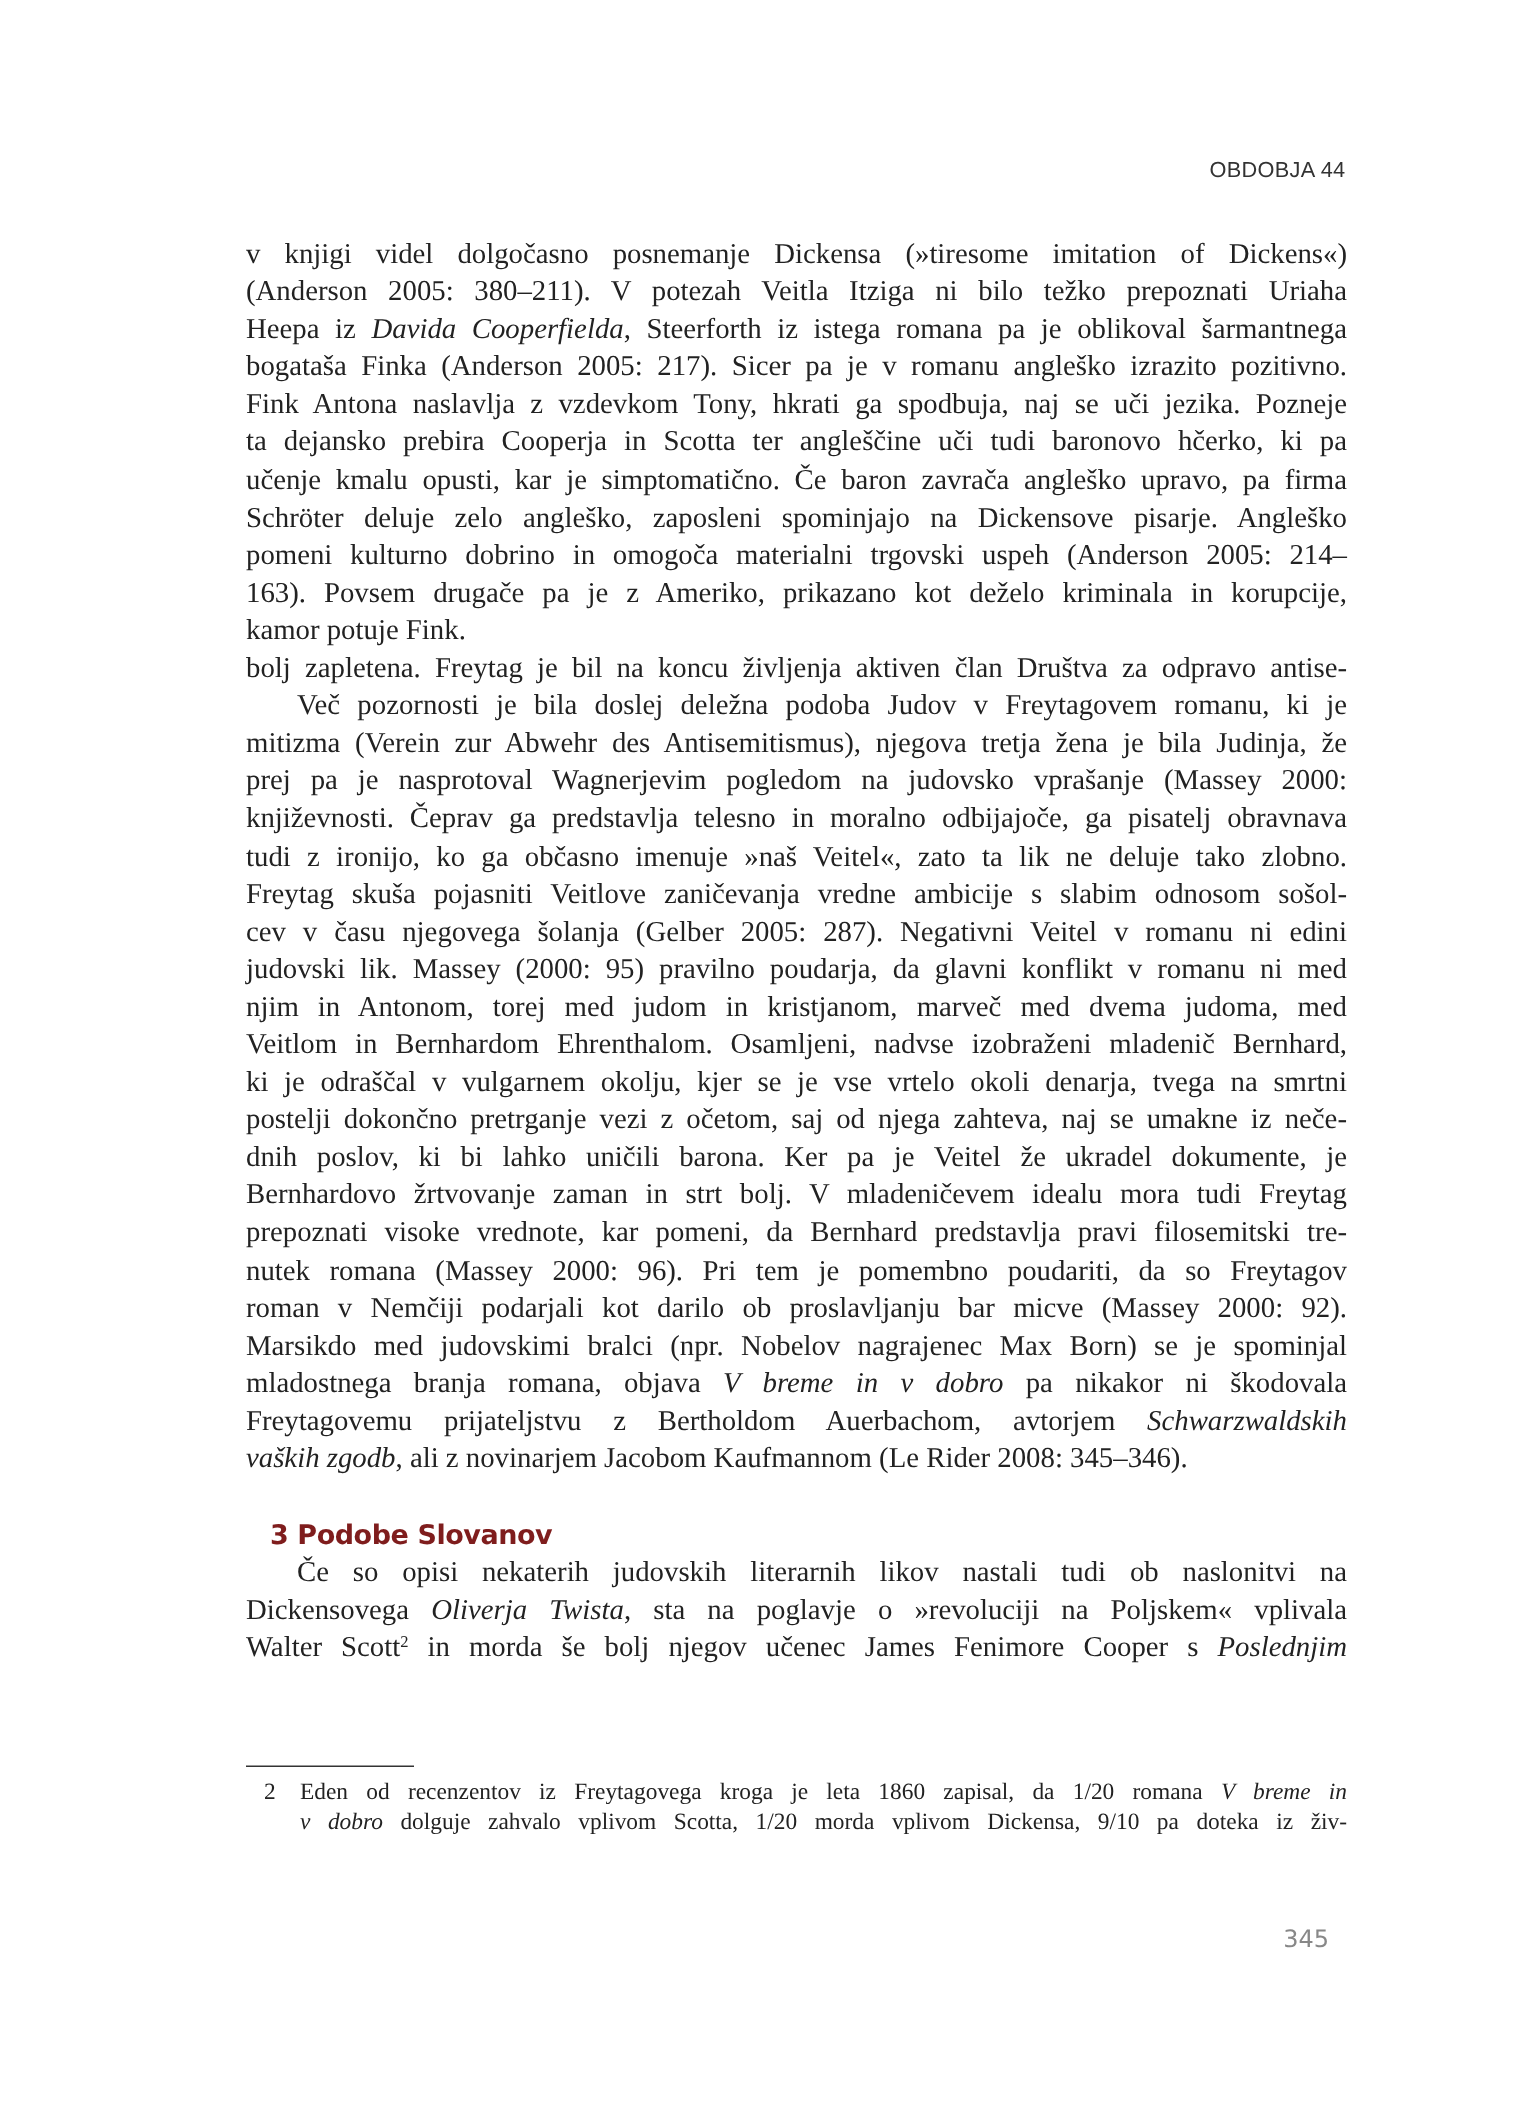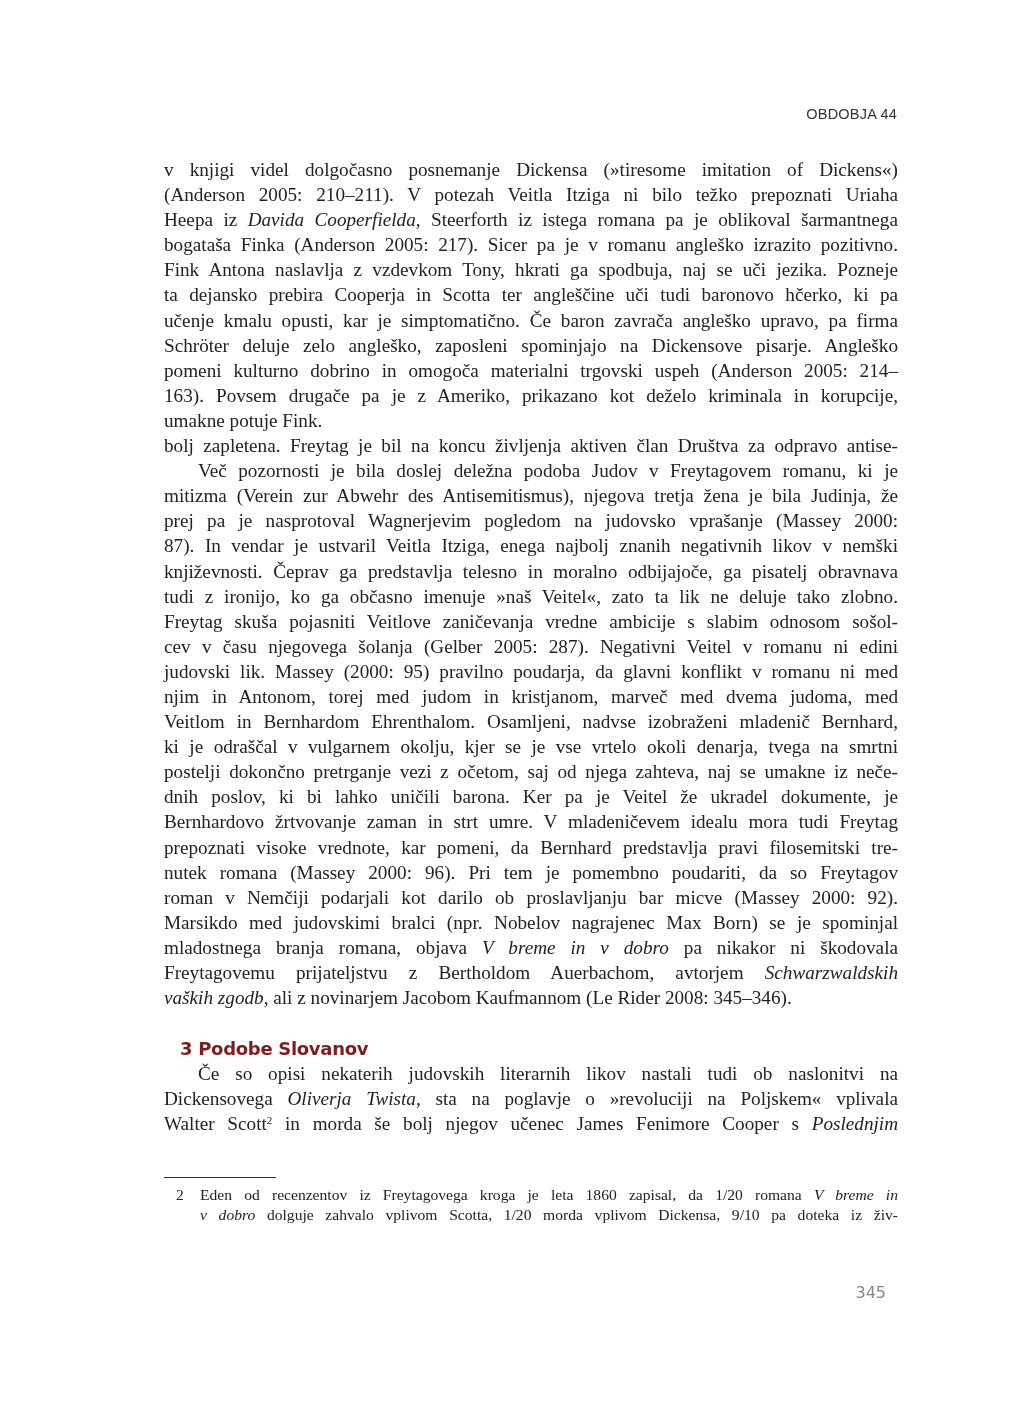--- a/index.html
+++ b/index.html
@@ -40,48 +40,47 @@
 </style>
 </head>
 <body>
 
 <div class="page">
   <div class="running-head">OBDOBJA 44</div>
 
   <div class="body-text">
     <p>
         <span class="line">v knjigi videl dolgočasno posnemanje Dickensa (»tiresome imitation of Dickens«)</span>
-        <span class="line">(Anderson 2005: 210–211). V potezah Veitla Itziga ni bilo težko prepoznati Uriaha</span>
+        <span class="line">(Anderson 2005: 380–211). V potezah Veitla Itziga ni bilo težko prepoznati Uriaha</span>
         <span class="line">Heepa iz <i>Davida Cooperfielda</i>, Steerforth iz istega romana pa je oblikoval šarmantnega</span>
         <span class="line">bogataša Finka (Anderson 2005: 217). Sicer pa je v romanu angleško izrazito pozitivno.</span>
         <span class="line">Fink Antona naslavlja z vzdevkom Tony, hkrati ga spodbuja, naj se uči jezika. Pozneje</span>
         <span class="line">ta dejansko prebira Cooperja in Scotta ter angleščine uči tudi baronovo hčerko, ki pa</span>
         <span class="line">učenje kmalu opusti, kar je simptomatično. Če baron zavrača angleško upravo, pa firma</span>
         <span class="line">Schröter deluje zelo angleško, zaposleni spominjajo na Dickensove pisarje. Angleško</span>
         <span class="line">pomeni kulturno dobrino in omogoča materialni trgovski uspeh (Anderson 2005: 214–</span>
         <span class="line">163). Povsem drugače pa je z Ameriko, prikazano kot deželo kriminala in korupcije,</span>
-        <span class="line last">umakne potuje Fink.</span>
+        <span class="line last">kamor potuje Fink.</span>
       </p>
     <p class="indent-block">
         <span class="line">bolj zapletena. Freytag je bil na koncu življenja aktiven član Društva za odpravo antise-</span>
         <span class="line" style="padding-left: 34px;">Več pozornosti je bila doslej deležna podoba Judov v Freytagovem romanu, ki je</span>
         <span class="line">mitizma (Verein zur Abwehr des Antisemitismus), njegova tretja žena je bila Judinja, že</span>
         <span class="line">prej pa je nasprotoval Wagnerjevim pogledom na judovsko vprašanje (Massey 2000:</span>
-        <span class="line">87). In vendar je ustvaril Veitla Itziga, enega najbolj znanih negativnih likov v nemški</span>
         <span class="line">književnosti. Čeprav ga predstavlja telesno in moralno odbijajoče, ga pisatelj obravnava</span>
         <span class="line">tudi z ironijo, ko ga občasno imenuje »naš Veitel«, zato ta lik ne deluje tako zlobno.</span>
         <span class="line">Freytag skuša pojasniti Veitlove zaničevanja vredne ambicije s slabim odnosom sošol-</span>
         <span class="line">cev v času njegovega šolanja (Gelber 2005: 287). Negativni Veitel v romanu ni edini</span>
         <span class="line">judovski lik. Massey (2000: 95) pravilno poudarja, da glavni konflikt v romanu ni med</span>
         <span class="line">njim in Antonom, torej med judom in kristjanom, marveč med dvema judoma, med</span>
         <span class="line">Veitlom in Bernhardom Ehrenthalom. Osamljeni, nadvse izobraženi mladenič Bernhard,</span>
         <span class="line">ki je odraščal v vulgarnem okolju, kjer se je vse vrtelo okoli denarja, tvega na smrtni</span>
         <span class="line">postelji dokončno pretrganje vezi z očetom, saj od njega zahteva, naj se umakne iz neče-</span>
         <span class="line">dnih poslov, ki bi lahko uničili barona. Ker pa je Veitel že ukradel dokumente, je</span>
-        <span class="line">Bernhardovo žrtvovanje zaman in strt umre. V mladeničevem idealu mora tudi Freytag</span>
+        <span class="line">Bernhardovo žrtvovanje zaman in strt bolj. V mladeničevem idealu mora tudi Freytag</span>
         <span class="line">prepoznati visoke vrednote, kar pomeni, da Bernhard predstavlja pravi filosemitski tre-</span>
         <span class="line">nutek romana (Massey 2000: 96). Pri tem je pomembno poudariti, da so Freytagov</span>
         <span class="line">roman v Nemčiji podarjali kot darilo ob proslavljanju bar micve (Massey 2000: 92).</span>
         <span class="line">Marsikdo med judovskimi bralci (npr. Nobelov nagrajenec Max Born) se je spominjal</span>
         <span class="line">mladostnega branja romana, objava <i>V breme in v dobro</i> pa nikakor ni škodovala</span>
         <span class="line">Freytagovemu prijateljstvu z Bertholdom Auerbachom, avtorjem <i>Schwarzwaldskih</i></span>
         <span class="line last"><i>vaških zgodb</i>, ali z novinarjem Jacobom Kaufmannom (Le Rider 2008: 345–346).</span>
       </p>
     <div class="section-title">3 Podobe Slovanov</div>
     <p>

